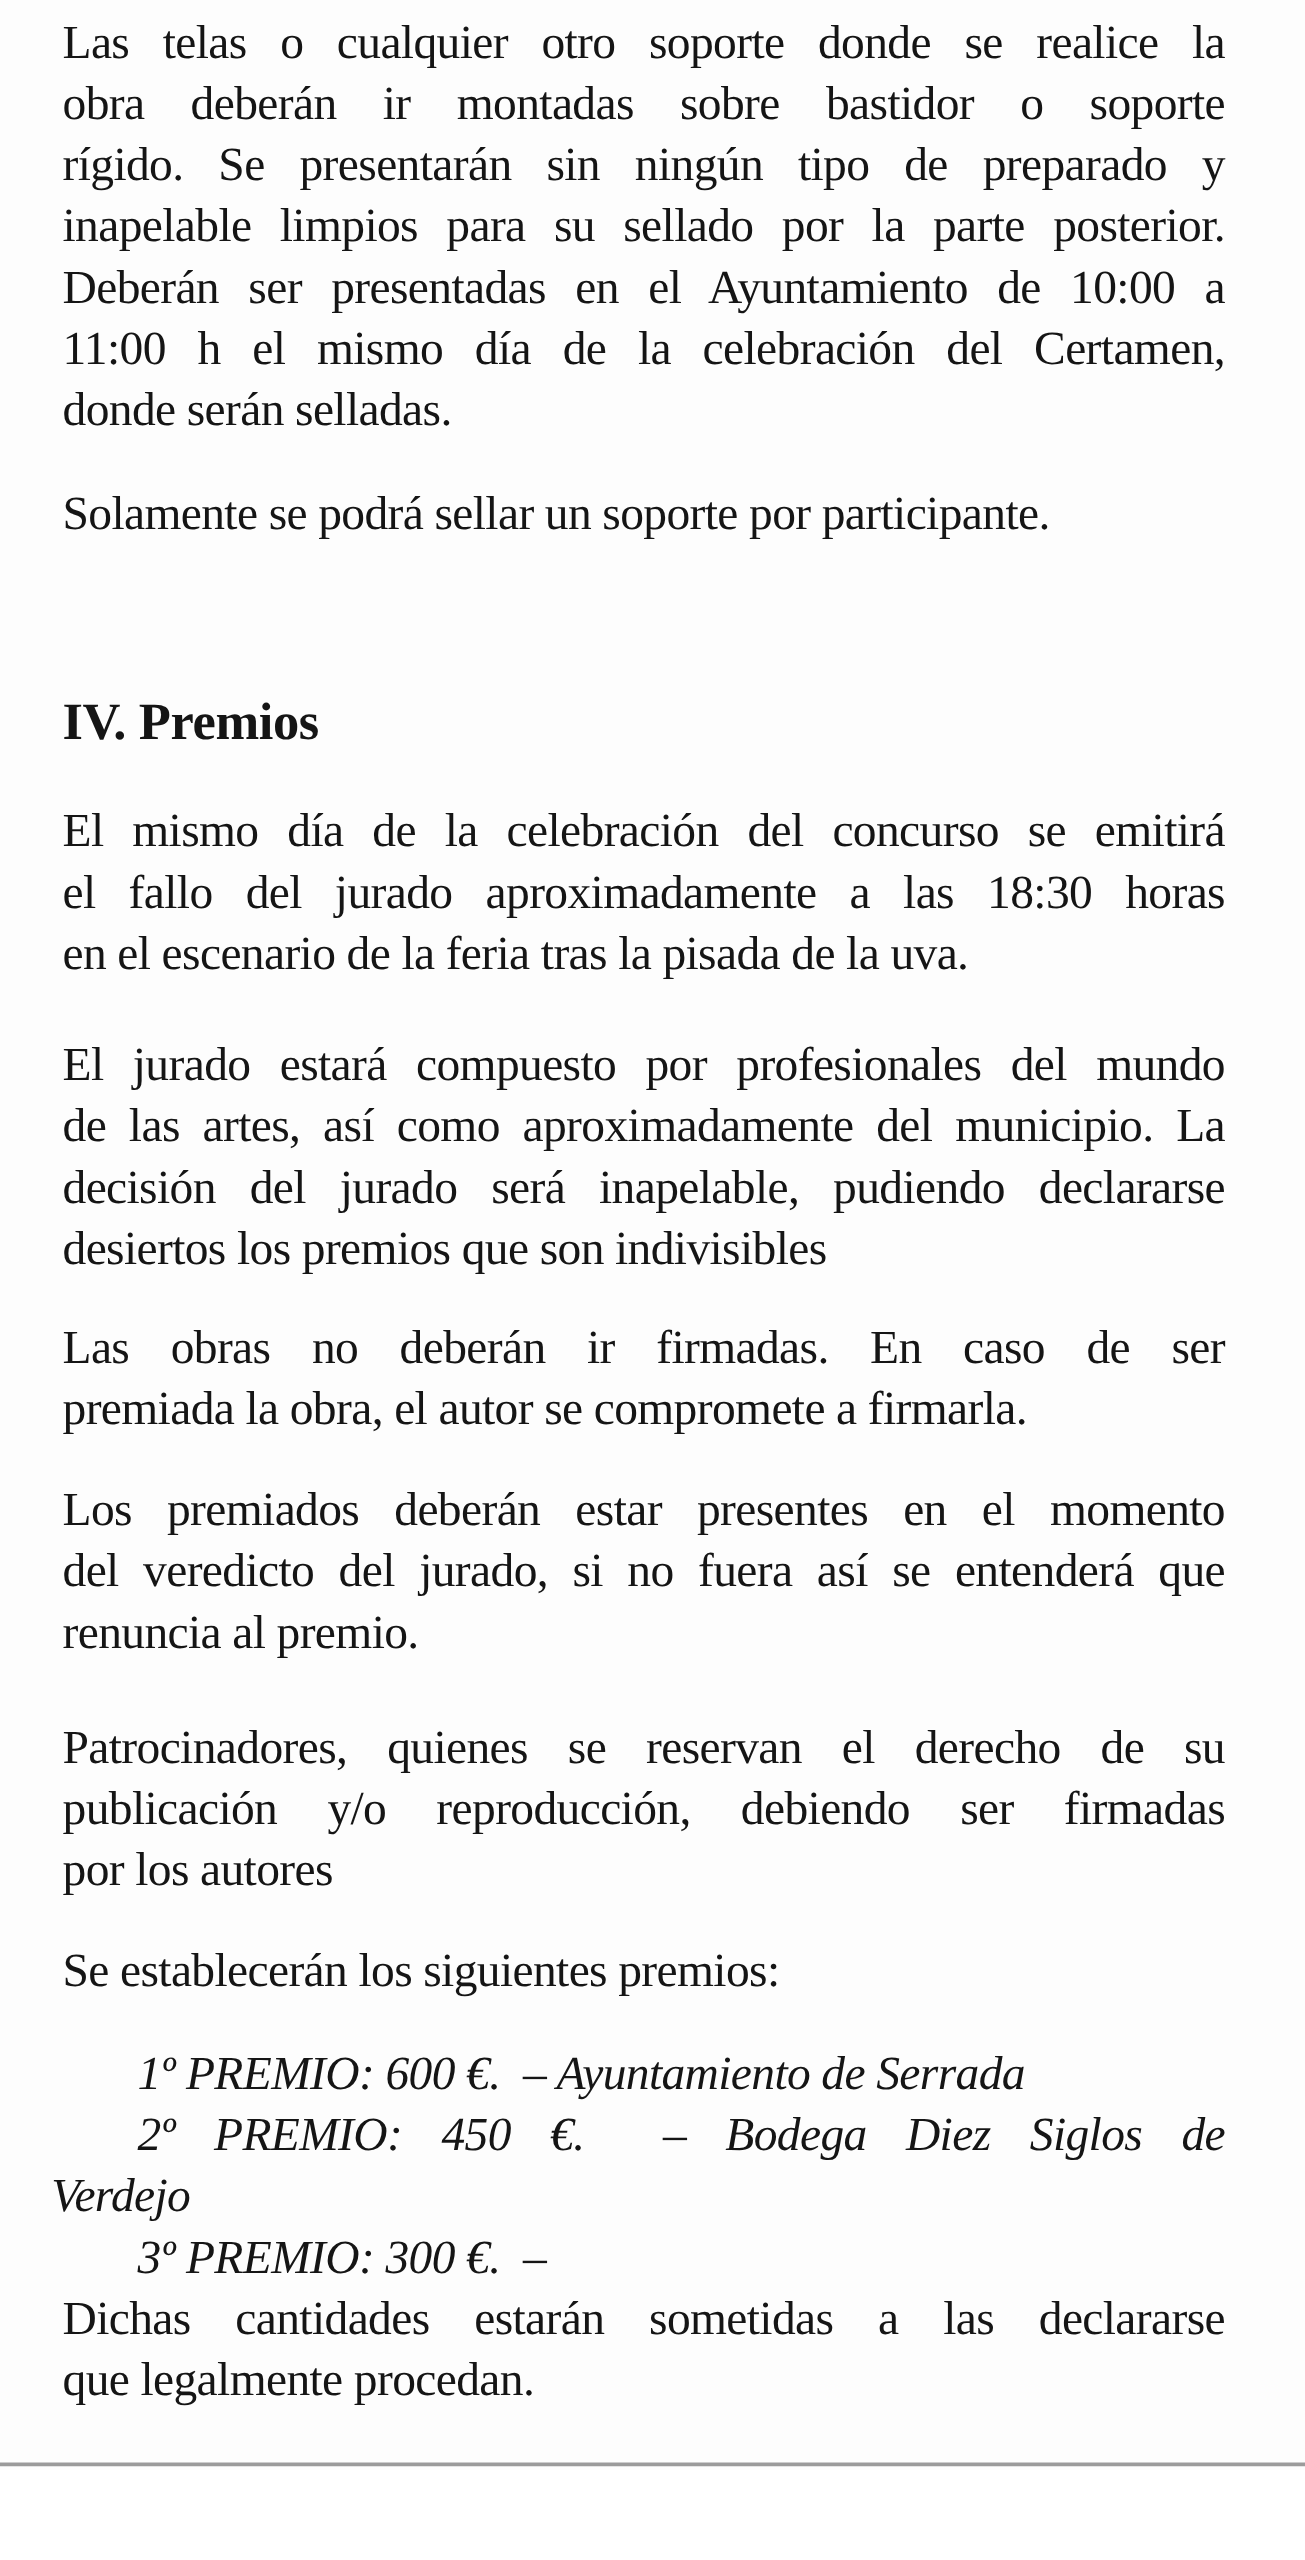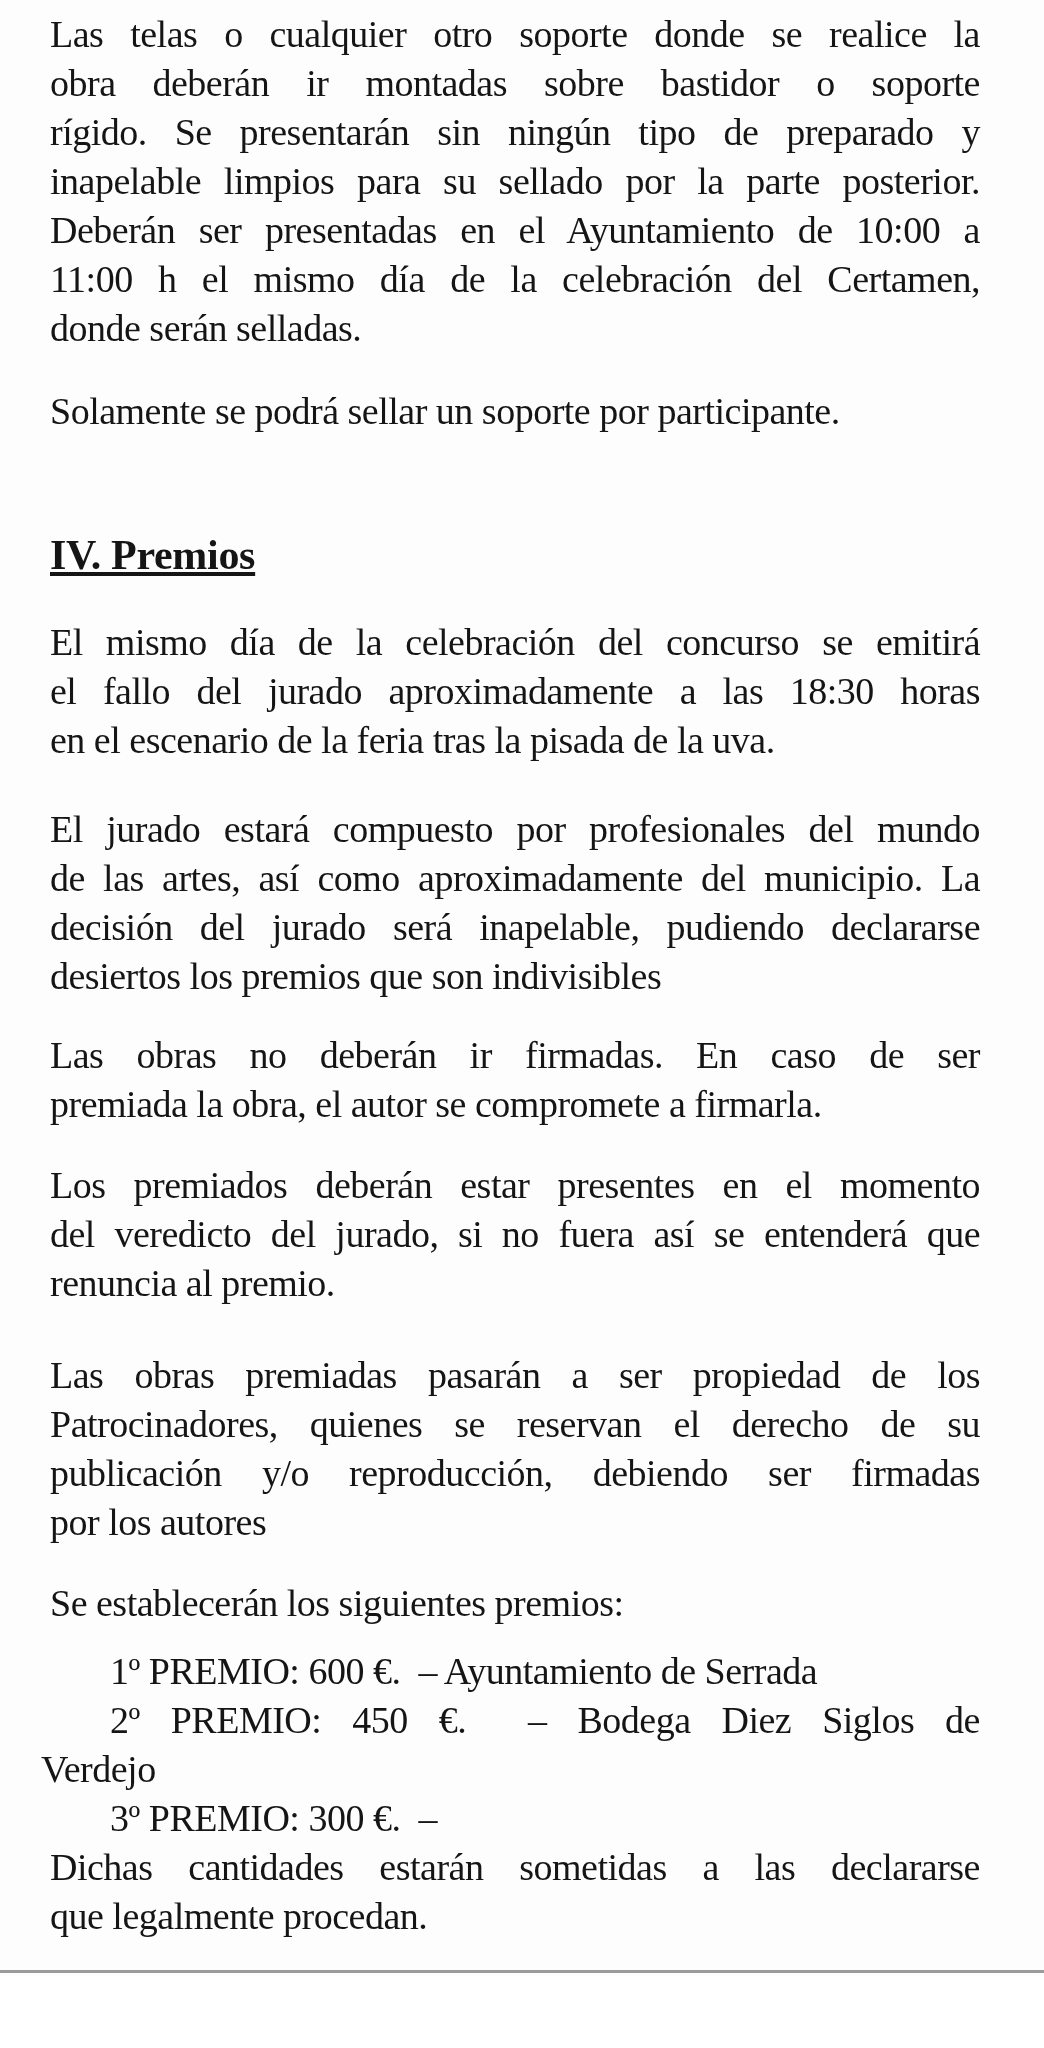--- a/index.html
+++ b/index.html
@@ -18,28 +18,28 @@
     font-size: 38px;
     line-height: 49px;
     letter-spacing: -0.5px;
     color: #151515;
     overflow: hidden;
   }
   .para { margin: 0; }
   .ln { text-align: left; white-space: normal; }
   .j  { text-align: justify; text-align-last: justify; }
   .m-p2      { margin-top: 34px; }
-  .m-heading { margin-top: 92px; text-decoration: underline; }
+  .m-heading { margin-top: 115px; }
   .m-p3      { margin-top: 36px; }
   .m-p4      { margin-top: 40px; }
   .m-p5      { margin-top: 30px; }
   .m-p6      { margin-top: 32px; }
   .m-p7      { margin-top: 43px; }
   .m-p8      { margin-top: 32px; }
-  .m-prizes  { margin-top: 19px; }
+  .m-prizes  { margin-top: 33px; font-style: italic; }
   .heading {
     font-weight: bold;
     font-size: 42px;
     line-height: 54px;
     letter-spacing: -0.3px;
   }
   .prize-indent { padding-left: 60px; }
   .prize-justified { text-indent: 60px; }
   .prize-outdent { margin-left: -9px; }
   .bottom-divider {
@@ -91,21 +91,20 @@
     <div class="ln">premiada la obra, el autor se compromete a firmarla.</div>
   </div>
 
   <div class="para m-p6">
     <div class="ln j">Los premiados deberán estar presentes en el momento</div>
     <div class="ln j">del veredicto del jurado, si no fuera así se entenderá que</div>
     <div class="ln">renuncia al premio.</div>
   </div>
 
   <div class="para m-p7">
-    <div class="ln j">Las obras premiadas pasarán a ser propiedad de los</div>
     <div class="ln j">Patrocinadores, quienes se reservan el derecho de su</div>
     <div class="ln j">publicación y/o reproducción, debiendo ser firmadas</div>
     <div class="ln">por los autores</div>
   </div>
 
   <div class="para m-p8">
     <div class="ln">Se establecerán los siguientes premios:</div>
   </div>
 
   <div class="para m-prizes">

